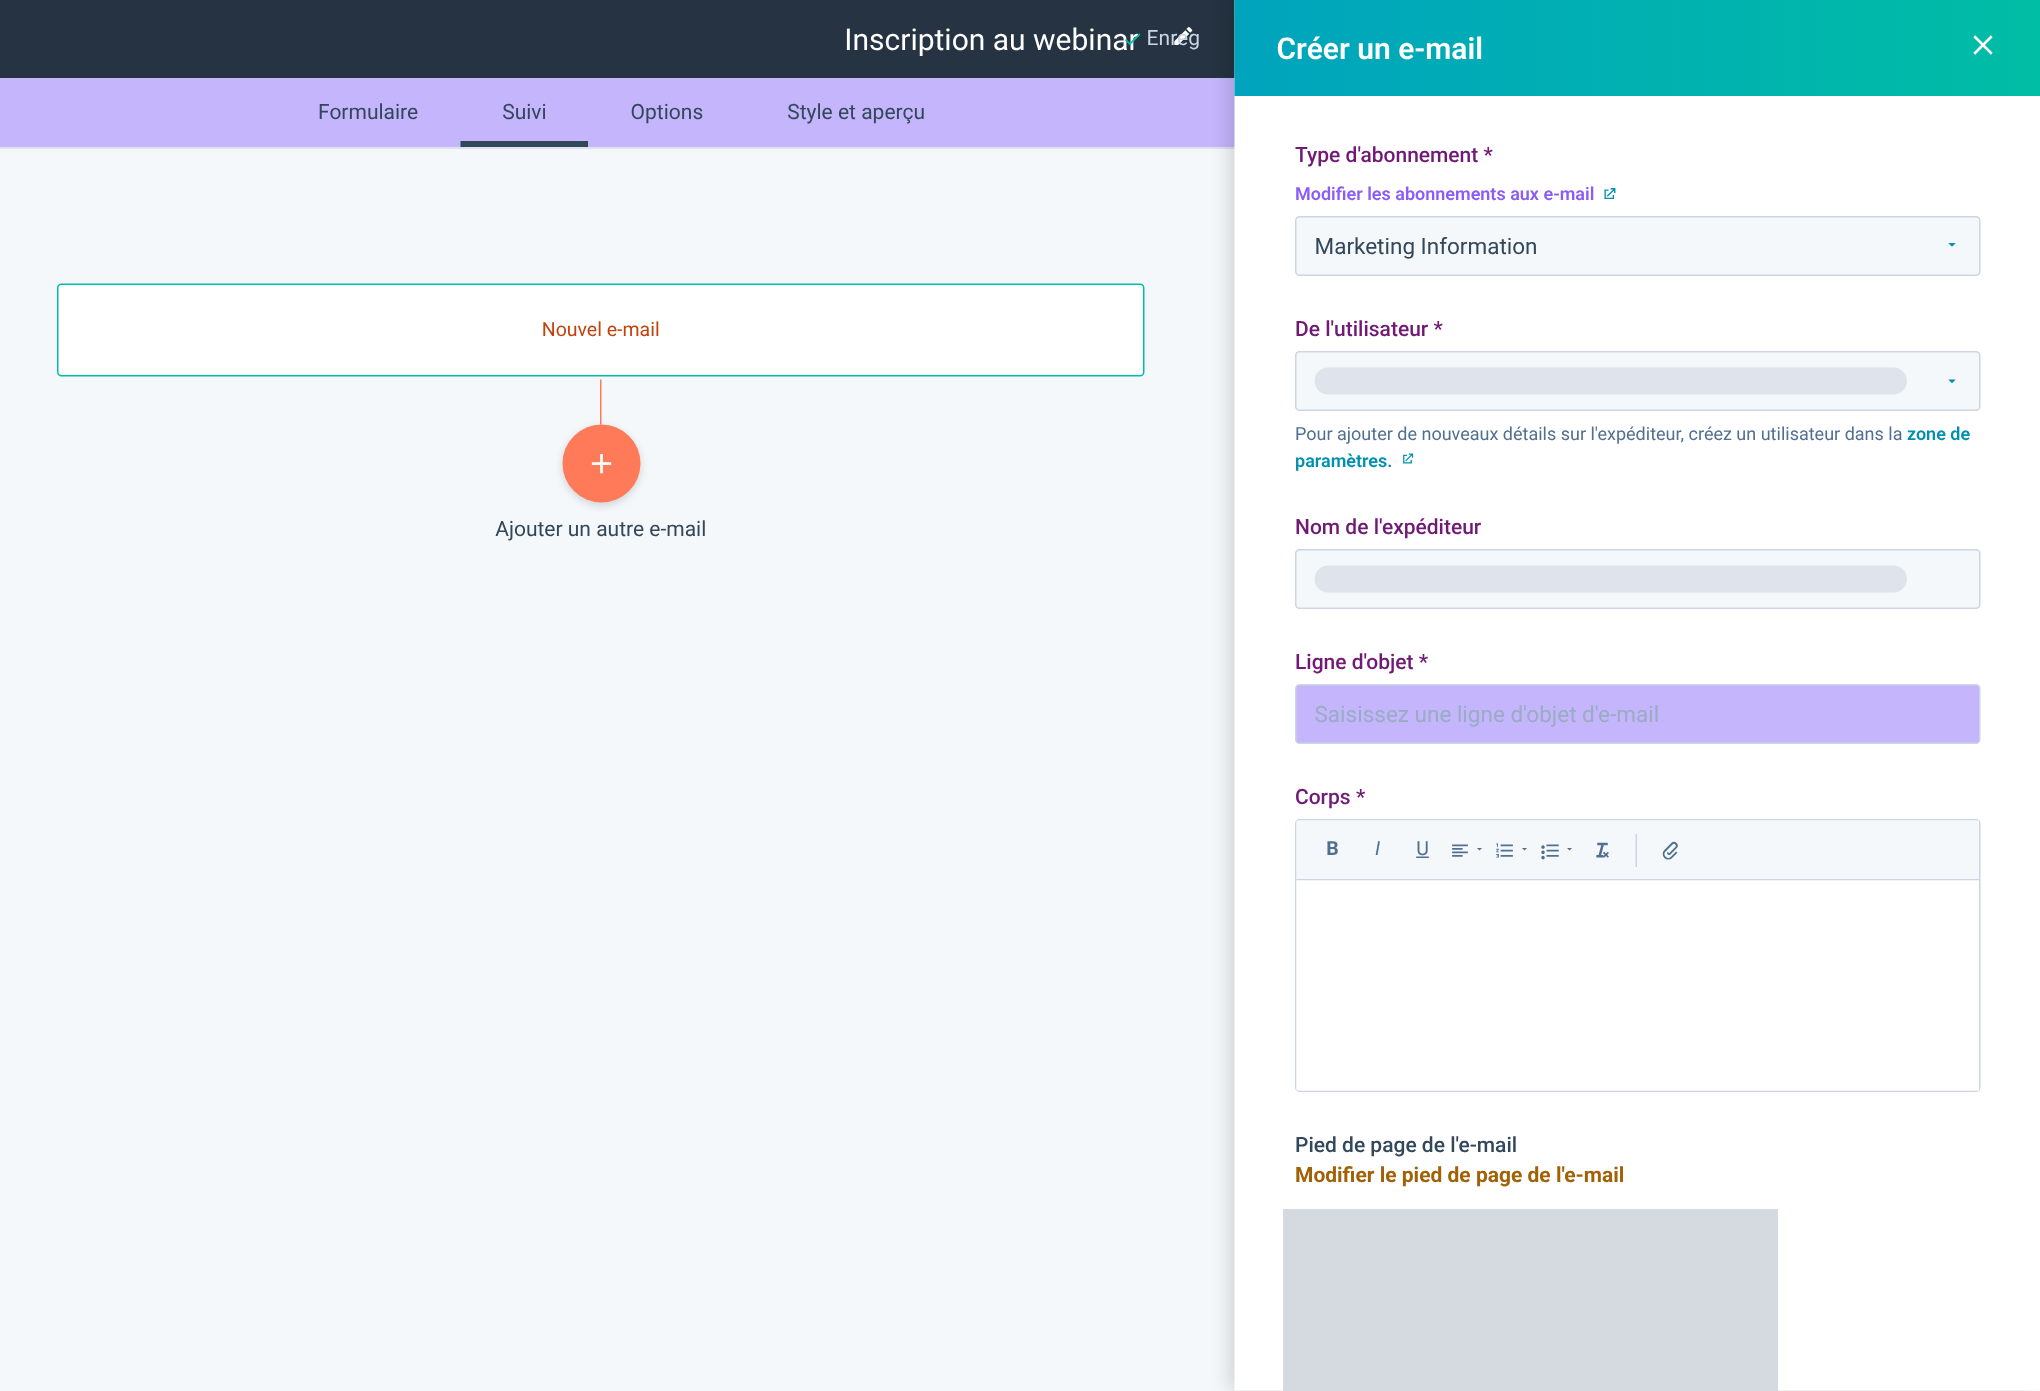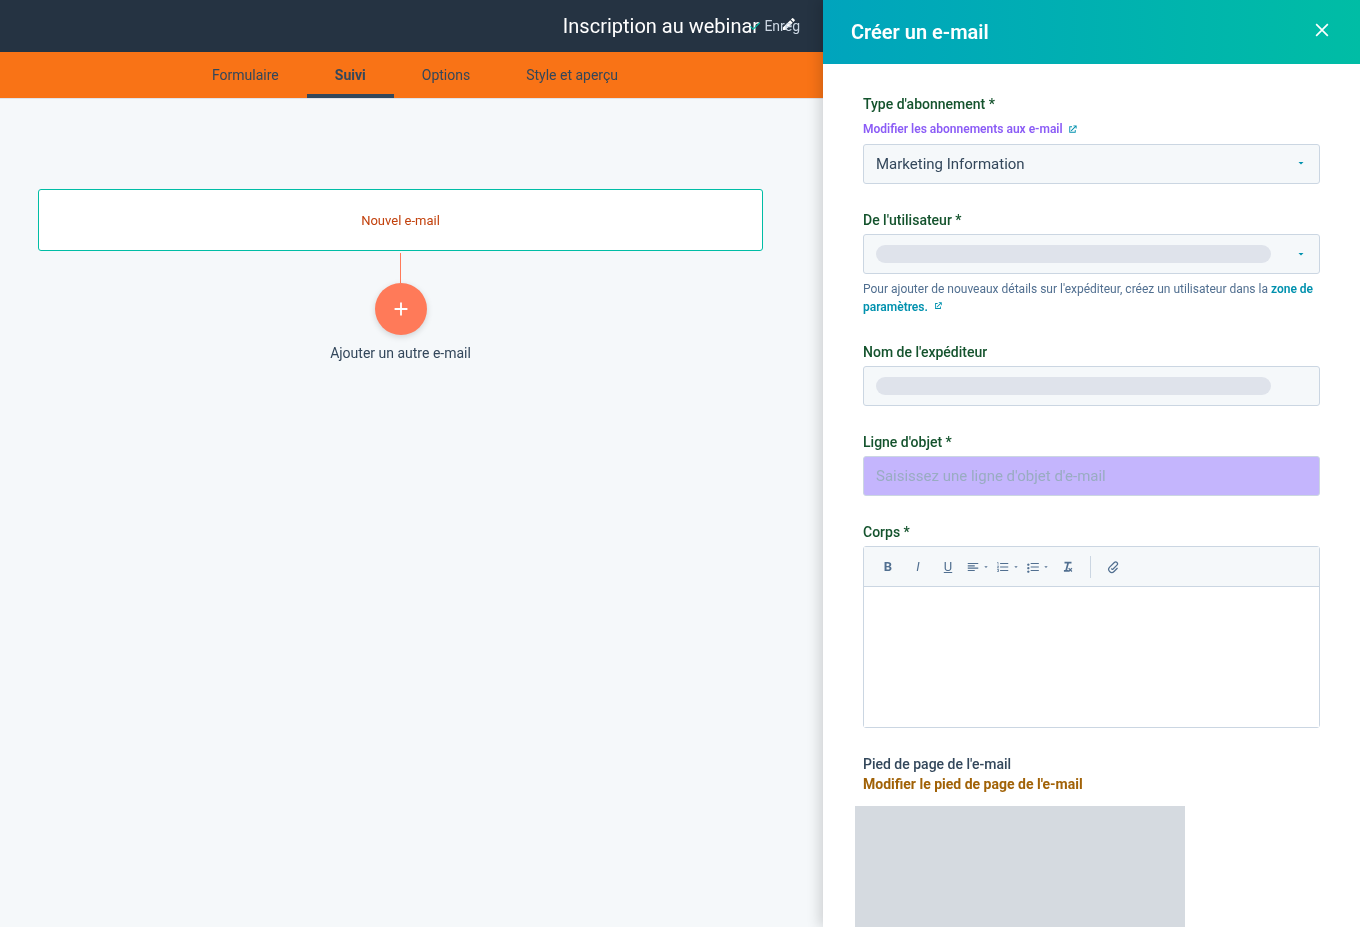--- a/index.html
+++ b/index.html
@@ -49,21 +49,21 @@
     align-items: center;
     gap: 2px;
     color: #cbd6e2;
     font-size: 14px;
   }
   .save-status svg { width: 14px; height: 14px; fill: #00bda5; }
 
   
   .tabs-bar {
     height: 47px;
-    background: #f97316;
+    background: #c4b5fd;
     border-bottom: 1px solid #dfe3eb;
     display: flex;
     align-items: stretch;
     padding: 0 24px;
     gap: 0;
     justify-content: flex-start;
   }
   .tabs-inner {
     display: flex;
     align-items: stretch;
@@ -73,21 +73,21 @@
     padding: 0 28px;
     display: flex;
     align-items: center;
     font-size: 14px;
     color: #33475b;
     cursor: pointer;
     position: relative;
   }
   .tab.active {
     color: #33475b;
-    font-weight: 700;
+    font-weight: 400;
   }
   .tab.active::after {
     content: "";
     position: absolute;
     bottom: 0;
     left: 0;
     right: 0;
     height: 4px;
     background: #33475b;
   }
@@ -179,21 +179,21 @@
     padding: 32px 40px 0 40px;
     overflow-y: auto;
     flex: 1;
   }
 
   .field {
     margin-bottom: 28px;
   }
   .field-label {
     font-size: 14px;
-    color: #14532d;
+    color: #701a75;
     margin-bottom: 6px;
     font-weight: 500;
   }
   .field-link {
     color: #8b5cf6;
     font-size: 12px;
     font-weight: 600;
     display: inline-flex;
     align-items: center;
     gap: 4px;

